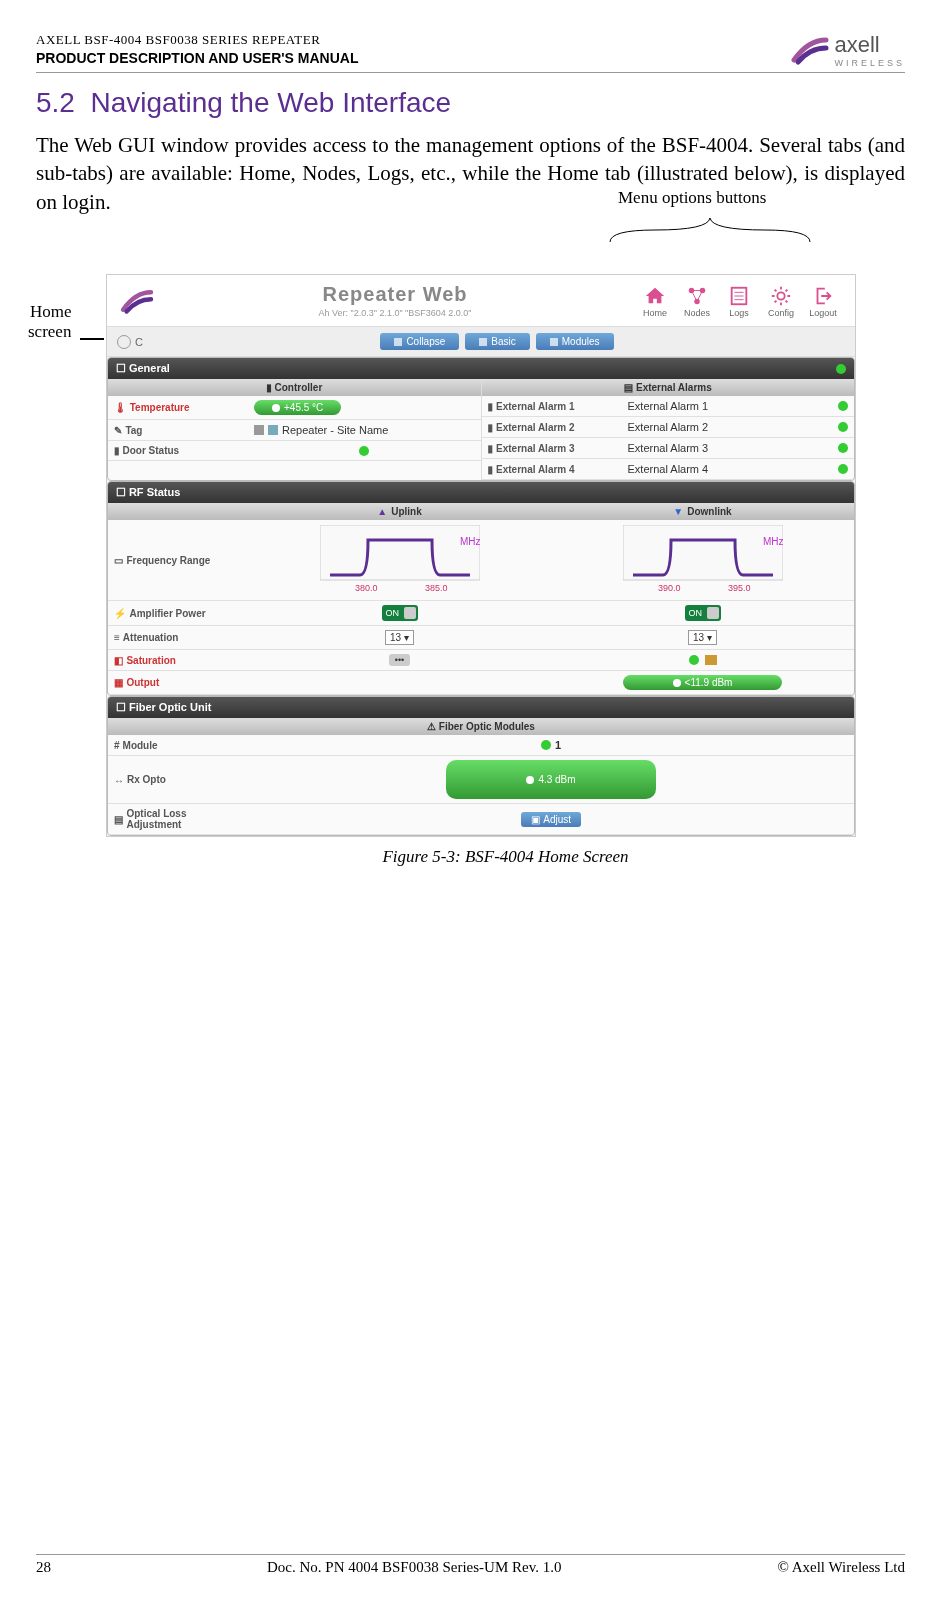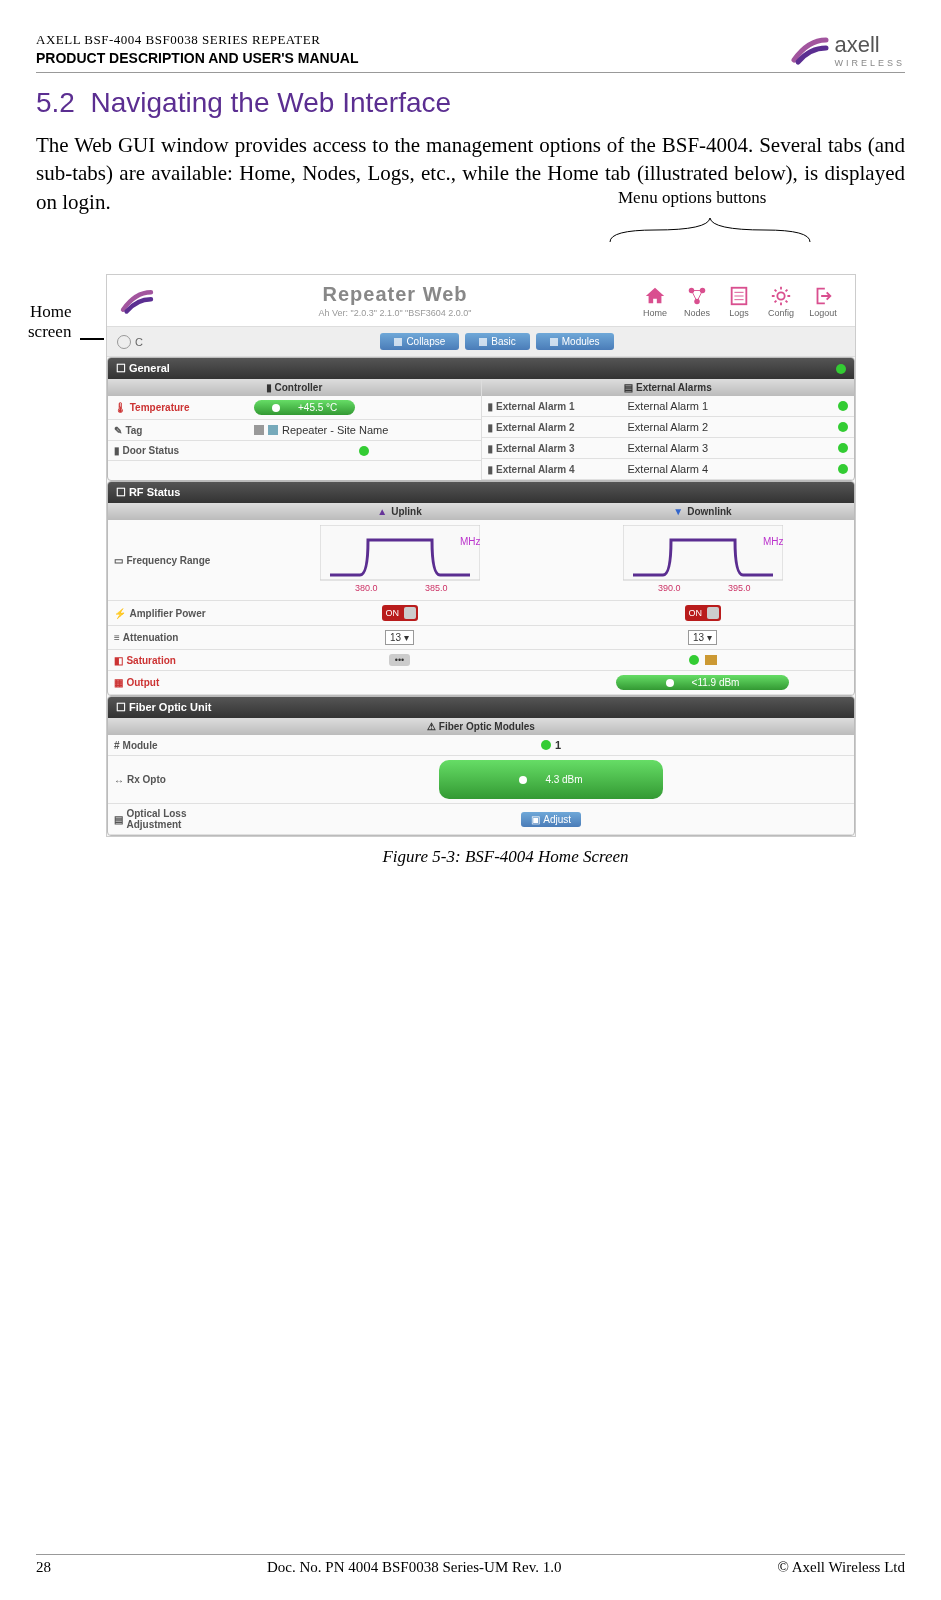--- a/index.html
+++ b/index.html
@@ -32,32 +32,32 @@
   .btn-blue { background: linear-gradient(#6fa8d8, #4a7cb8); color: #fff; padding: 3px 14px; border-radius: 3px; font-size: 10px; margin-left: 6px; display: inline-flex; align-items: center; gap: 4px; }
   .btn-blue::before { content: ''; width: 8px; height: 8px; background: #fff; opacity: .7; }
   .flex-spacer { flex: 1; }
   .panel { background: #fafafa; border: 1px solid #bbb; border-radius: 4px; overflow: hidden; }
   .panel-hdr { background: linear-gradient(#555, #333); color: #fff; padding: 4px 8px; font-weight: bold; font-size: 11px; display: flex; align-items: center; justify-content: space-between; }
   .panel-hdr .dot { width: 10px; height: 10px; border-radius: 50%; background: #3c3; }
   .panel-sub { background: linear-gradient(#ddd, #bbb); padding: 3px 8px; font-weight: bold; font-size: 10px; }
   .row { display: flex; align-items: center; border-bottom: 1px solid #e0e0e0; }
   .row-label { width: 140px; padding: 4px 6px; font-weight: bold; font-size: 10px; display: flex; align-items: center; gap: 3px; color: #555; }
   .row-val { flex: 1; padding: 4px 6px; display: flex; align-items: center; gap: 4px; }
-  .big-green { background: linear-gradient(#6d6, #393); color: #fff; padding: 2px 18px; border-radius: 10px; font-size: 10px; display: inline-flex; align-items: center; gap: 18px; }
+  .big-green { background: linear-gradient(#6d6, #393); color: #fff; padding: 2px 18px; border-radius: 10px; font-size: 10px; display: inline-flex; align-items: center; gap: 4px; }
   .big-green .d { width: 8px; height: 8px; border-radius: 50%; background: #fff; }
   .dot-sm { width: 10px; height: 10px; border-radius: 50%; background: #3c3; display: inline-block; }
   .icon-tiny { width: 10px; height: 10px; background: #999; display: inline-block; }
   .two-col { display: flex; }
   .col { flex: 1; }
   .col + .col { border-left: 1px solid #ddd; }
   .subhdr-row { display: flex; }
   .subhdr-row .subcell { flex: 1; background: linear-gradient(#ddd, #bbb); padding: 3px; text-align: center; font-weight: bold; font-size: 10px; display: flex; align-items: center; justify-content: center; gap: 4px; }
   .chart-box { height: 80px; display: flex; align-items: center; justify-content: center; position: relative; }
   .chart-svg { width: 160px; height: 70px; }
-  .toggle-on { width: 36px; height: 16px; background: #b91c1c; border-radius: 3px; color: #fff; font-size: 9px; display: inline-flex; align-items: center; padding-left: 4px; position: relative; }
+  .toggle-on { width: 36px; height: 16px; background: #15803d; border-radius: 3px; color: #fff; font-size: 9px; display: inline-flex; align-items: center; padding-left: 4px; position: relative; }
   .toggle-on::after { content: ''; position: absolute; right: 2px; width: 12px; height: 12px; background: #ccc; border-radius: 2px; }
   .sel { border: 1px solid #999; background: #fff; padding: 1px 4px; font-size: 10px; }
   .adjust-btn { background: linear-gradient(#6fa8d8, #4a7cb8); color: #fff; padding: 2px 10px; border-radius: 3px; font-size: 10px; display: inline-flex; align-items: center; gap: 3px; }
   .figure-caption { text-align: center; font-style: italic; font-size: 17px; margin-top: 10px; }
   .footer { position: absolute; bottom: 24px; left: 36px; right: 36px; display: flex; justify-content: space-between; font-size: 15px; border-top: 1px solid #999; padding-top: 4px; }
 </style>
 </head>
 <body>
 
 <div class="page">

